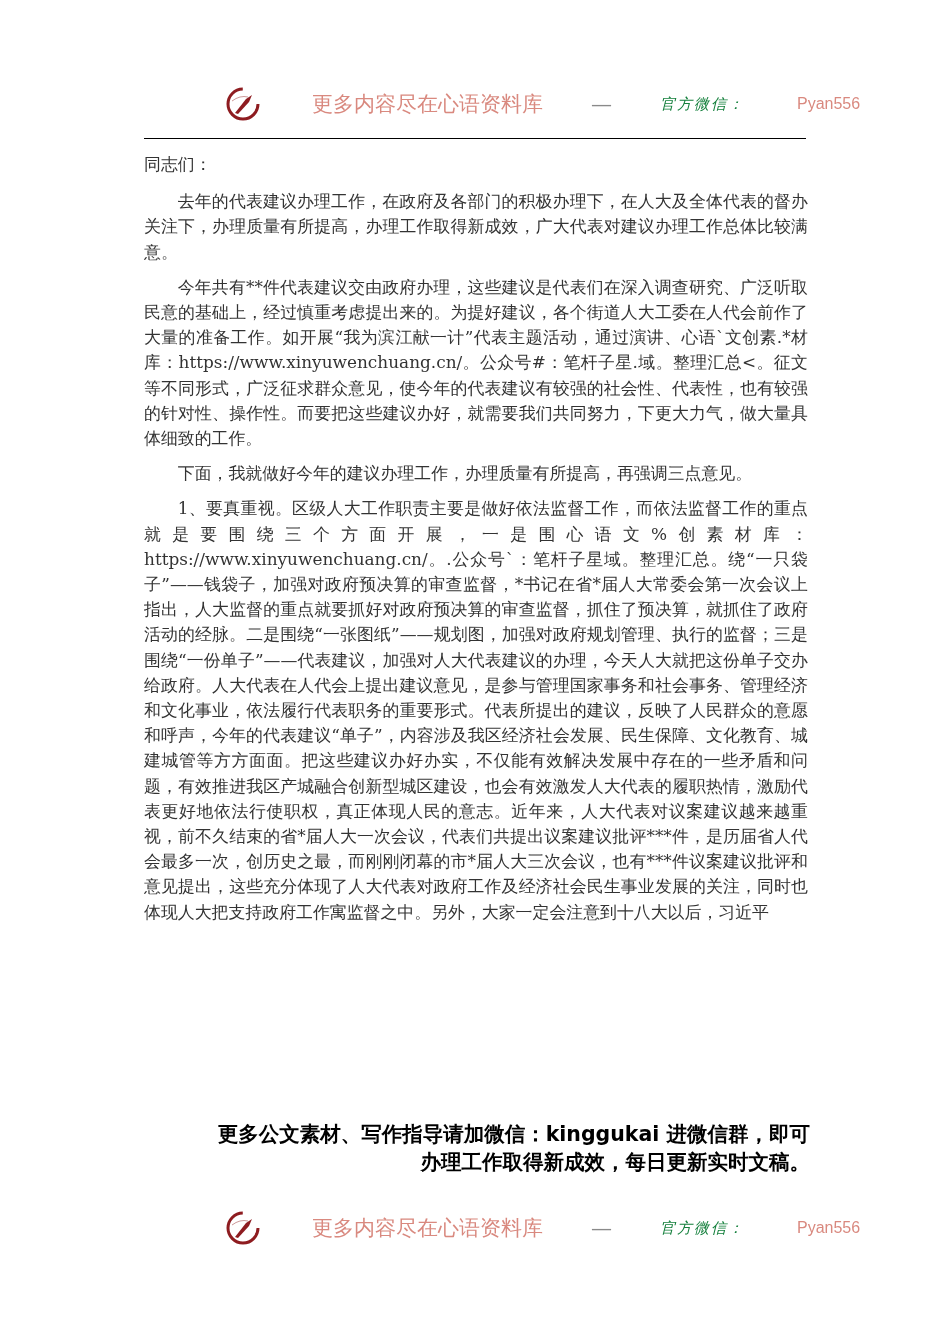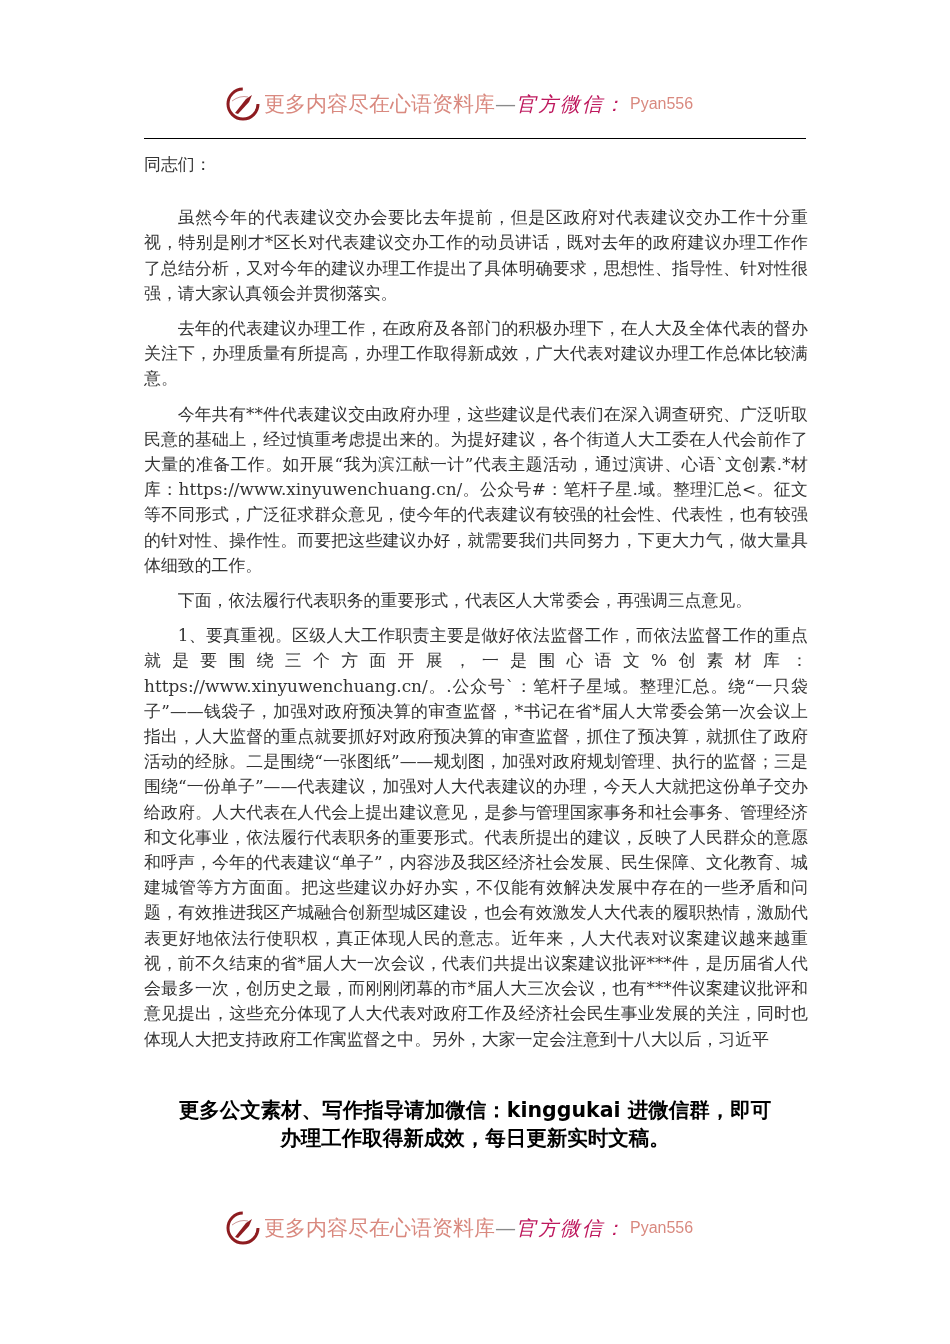--- a/index.html
+++ b/index.html
@@ -1,40 +1,41 @@
 <!DOCTYPE html>
 <html><head>
 <meta charset="utf-8">
 <style>
   html, body { margin: 0; padding: 0; background: #ffffff; }
   body { width: 950px; height: 1344px; position: relative; overflow: hidden; }
   .banner {
     position: absolute; left: 226px; width: 500px; height: 40px;
     display: flex; align-items: center;
     font-family: "DejaVu Serif", "Liberation Serif", serif;
+    gap: 48px;
   }
   .banner.top { top: 84px; }
   .banner.bottom { top: 1208px; }
   .logo { width: 34px; height: 34px; margin-right: 4px; flex: 0 0 34px; }
   .banner-main { color: #d9897f; font-size: 21px; letter-spacing: 0px; white-space: nowrap; }
   .banner-dash { color: #8a8a8a; font-size: 21px; white-space: nowrap; }
-  .banner-sub { color: #be185d; font-size: 20px; white-space: nowrap; letter-spacing: 2px; font-style: italic; }
+  .banner-sub { color: #15803d; font-size: 15px; white-space: nowrap; letter-spacing: 2px; font-style: italic; }
   .banner-id { color: #d9897f; font-family: "Liberation Sans", "DejaVu Sans", sans-serif; font-size: 16px; margin-left: 4px; }
   .rule { position: absolute; left: 144px; top: 138px; width: 662px; height: 1px; background: #000; }
   .doc {
     position: absolute; left: 144px; top: 152px; width: 664px;
     font-family: "DejaVu Serif", "Liberation Serif", serif;
     font-size: 16.9px; line-height: 25.2px; color: #333;
     text-align: justify;
   }
   .doc p { margin: 0 0 10px 0; text-indent: 2em; }
-  .doc p.salutation { text-indent: 0; margin-bottom: 28px; font-family: Liberation Serif, serif; }
+  .doc p.salutation { text-indent: 0; margin-bottom: 12px; font-family: Liberation Serif, serif; }
   .doc p.tight { margin-bottom: 16px; }
   .promo {
-    position: absolute; left: 140px; top: 1096px; width: 670px; text-align: center;
+    position: absolute; left: 140px; top: 1120px; width: 670px; text-align: right;
     font-family: "DejaVu Sans", "Liberation Sans", sans-serif;
     font-weight: bold; font-size: 20.5px; line-height: 28px; color: #000;
   }
 </style>
 </head>
 <body>
 
 <div class="banner top">
   <svg class="logo" viewBox="0 0 34 34">
     <circle cx="17" cy="17" r="15" fill="none" stroke="#8e1c20" stroke-width="3" stroke-dasharray="70 25"></circle>
@@ -44,24 +45,23 @@
   <span class="banner-main">更多内容尽在心语资料库</span>
   <span class="banner-dash">—</span>
   <span class="banner-sub">官方微信：</span>
   <span class="banner-id">Pyan556</span>
 </div>
 
 <div class="rule"></div>
 
 <div class="doc">
   <p class="salutation">同志们：</p>
-  <p>虽然今年的代表建议交办会要比去年提前，但是区政府对代表建议交办工作十分重视，特别是刚才*区长对代表建议交办工作的动员讲话，既对去年的政府建议办理工作作了总结分析，又对今年的建议办理工作提出了具体明确要求，思想性、指导性、针对性很强，请大家认真领会并贯彻落实。</p>
   <p>去年的代表建议办理工作，在政府及各部门的积极办理下，在人大及全体代表的督办关注下，办理质量有所提高，办理工作取得新成效，广大代表对建议办理工作总体比较满意。</p>
   <p>今年共有**件代表建议交由政府办理，这些建议是代表们在深入调查研究、广泛听取民意的基础上，经过慎重考虑提出来的。为提好建议，各个街道人大工委在人代会前作了大量的准备工作。如开展“我为滨江献一计”代表主题活动，通过演讲、心语`文创素.*材库：https://www.xinyuwenchuang.cn/。公众号#：笔杆子星.域。整理汇总&lt;。征文等不同形式，广泛征求群众意见，使今年的代表建议有较强的社会性、代表性，也有较强的针对性、操作性。而要把这些建议办好，就需要我们共同努力，下更大力气，做大量具体细致的工作。</p>
-  <p>下面，依法履行代表职务的重要形式，代表区人大常委会，再强调三点意见。</p>
+  <p>下面，我就做好今年的建议办理工作，办理质量有所提高，再强调三点意见。</p>
   <p class="tight">1、要真重视。区级人大工作职责主要是做好依法监督工作，而依法监督工作的重点就是要围绕三个方面开展，一是围心语文%创素材库：https://www.xinyuwenchuang.cn/。.公众号`：笔杆子星域。整理汇总。绕“一只袋子”——钱袋子，加强对政府预决算的审查监督，*书记在省*届人大常委会第一次会议上指出，人大监督的重点就要抓好对政府预决算的审查监督，抓住了预决算，就抓住了政府活动的经脉。二是围绕“一张图纸”——规划图，加强对政府规划管理、执行的监督；三是围绕“一份单子”——代表建议，加强对人大代表建议的办理，今天人大就把这份单子交办给政府。人大代表在人代会上提出建议意见，是参与管理国家事务和社会事务、管理经济和文化事业，依法履行代表职务的重要形式。代表所提出的建议，反映了人民群众的意愿和呼声，今年的代表建议“单子”，内容涉及我区经济社会发展、民生保障、文化教育、城建城管等方方面面。把这些建议办好办实，不仅能有效解决发展中存在的一些矛盾和问题，有效推进我区产城融合创新型城区建设，也会有效激发人大代表的履职热情，激励代表更好地依法行使职权，真正体现人民的意志。近年来，人大代表对议案建议越来越重视，前不久结束的省*届人大一次会议，代表们共提出议案建议批评***件，是历届省人代会最多一次，创历史之最，而刚刚闭幕的市*届人大三次会议，也有***件议案建议批评和意见提出，这些充分体现了人大代表对政府工作及经济社会民生事业发展的关注，同时也体现人大把支持政府工作寓监督之中。另外，大家一定会注意到十八大以后，习近平</p>
 </div>
 
 <div class="promo">
   <div>更多公文素材、写作指导请加微信：kinggukai 进微信群，即可</div>
   <div>办理工作取得新成效，每日更新实时文稿。</div>
 </div>
 
 <div class="banner bottom">
   <svg class="logo" viewBox="0 0 34 34">

